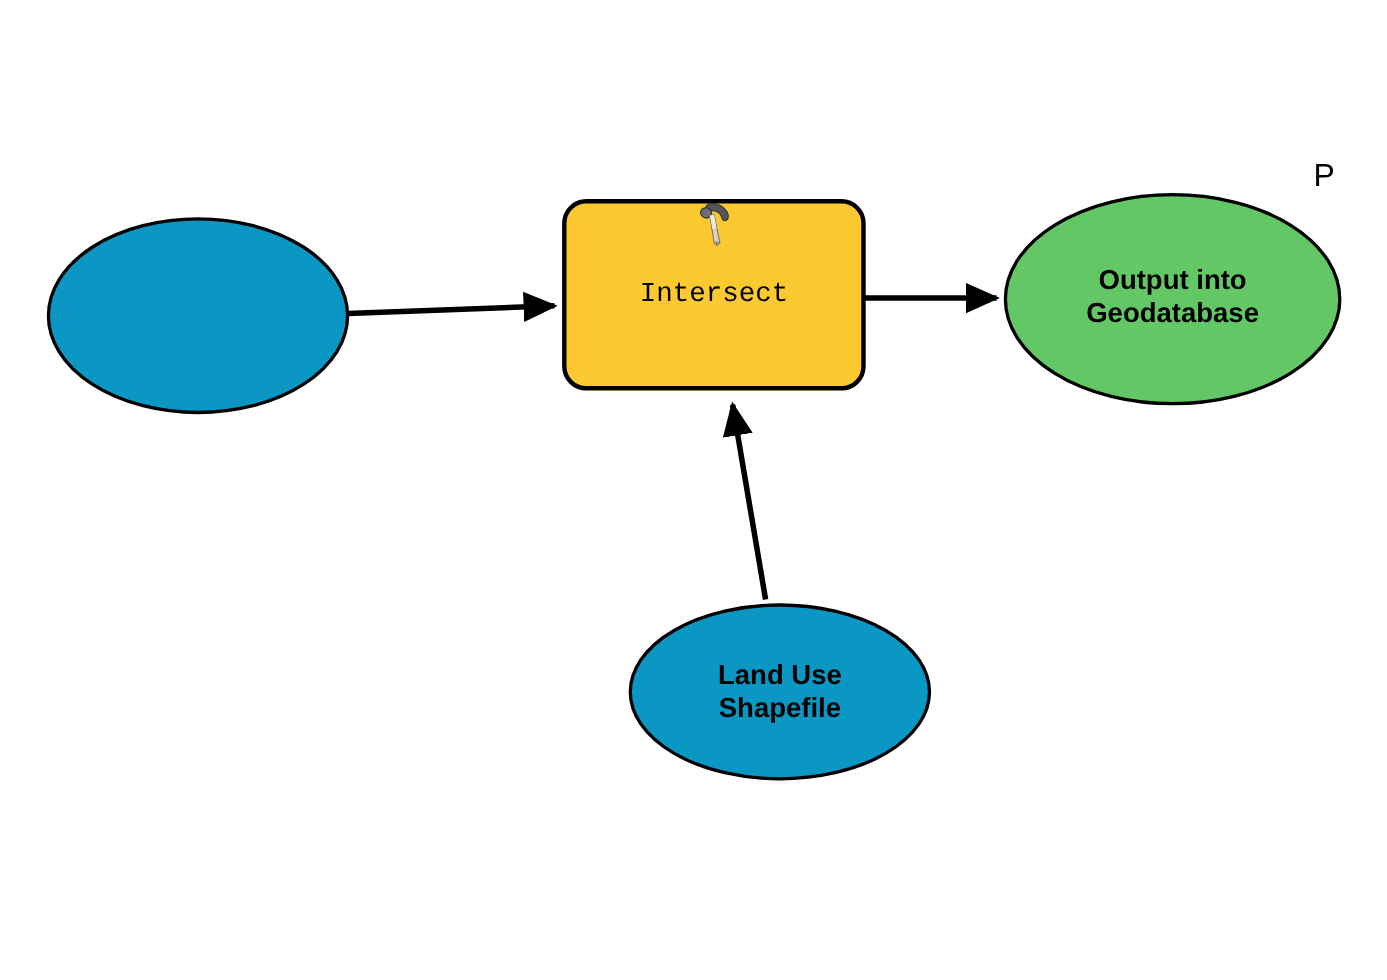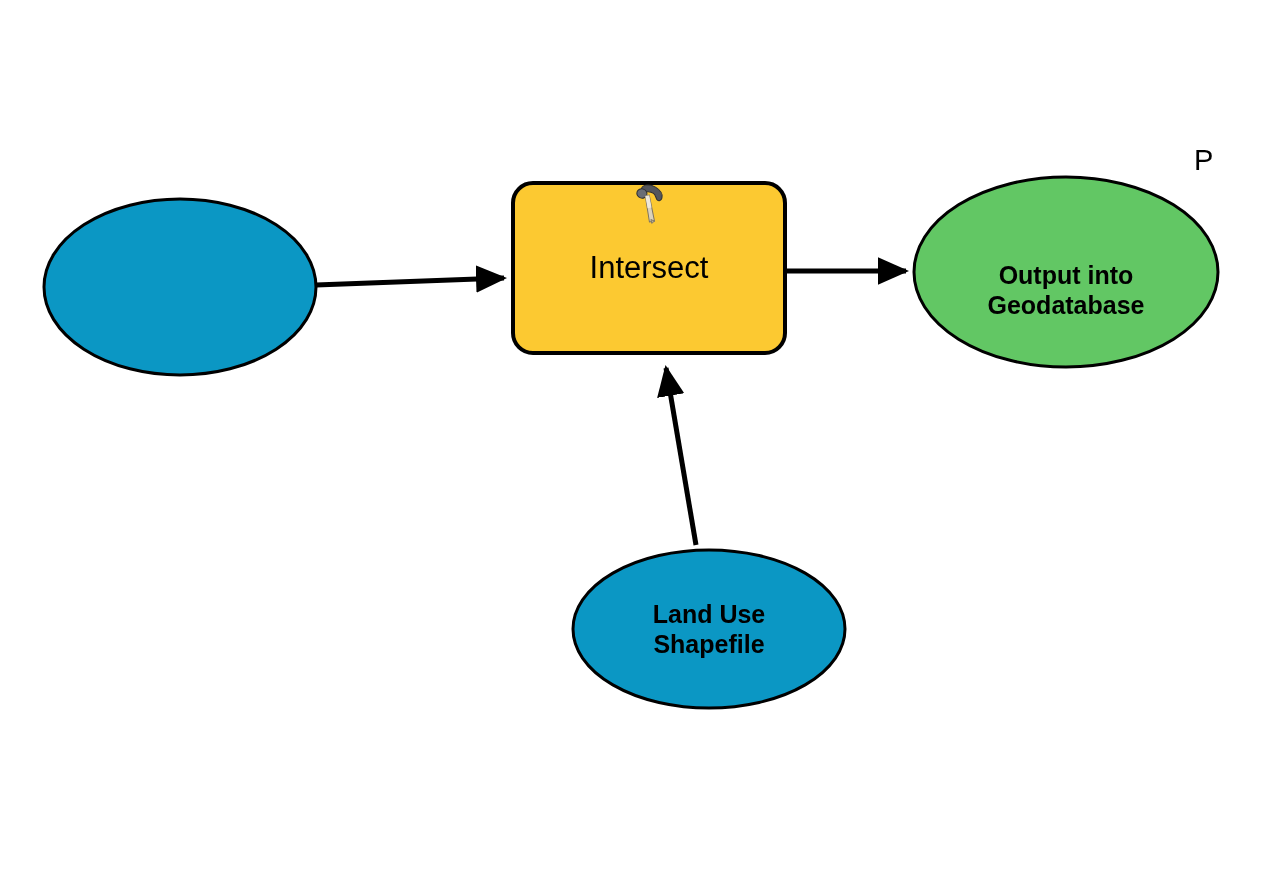--- a/index.html
+++ b/index.html
@@ -35,21 +35,22 @@
     pointer-events: none;
     white-space: pre-line;
     line-height: 1.22;
   }
   .label-ellipse-bold {
     font-weight: bold;
     font-size: 25px;
   }
   .label-tool {
     font-weight: normal;
-    font-size: 31px;
+    font-size: 25px;
+    font-family: Liberation Mono, monospace;
   }
   .corner-glyph {
     position: absolute;
     font-size: 29px;
     font-weight: normal;
     color: #000000;
     line-height: 1;
   }
   .hammer-icon {
     position: absolute;
@@ -92,21 +93,21 @@
       <ellipse cx="13" cy="14.2" rx="5.1" ry="4.6" fill="#6a6d75" stroke="#2e2f33" stroke-width="1"></ellipse>
       <path d="M20.5 13.5 L33.5 36.5 L29 39 L17 15.5 Z" fill="#dcd2bb" stroke="#7d7361" stroke-width="1"></path>
       <path d="M20.5 13.5 L26.5 24.5 L23 26.5 L17 15.5 Z" fill="#efe8d8" stroke="none"></path>
       <path d="M29.6 36.2 L33.5 36.5 L31.6 39.6 Z" fill="#b4ab95" stroke="#7d7361" stroke-width="0.8"></path>
     </g>
   </svg>
 
 
   <div class="node-label label-tool" style="left:513px; top:183px; width:272px; height:170px;">Intersect</div>
 
-  <div class="node-label label-ellipse-bold" style="left:914px; top:195px; width:304px; height:190px;">Output into
+  <div class="node-label label-ellipse-bold" style="left:914px; top:175px; width:304px; height:190px;">Output into
 Geodatabase</div>
 
   <div class="node-label label-ellipse-bold" style="left:573px; top:550px; width:272px; height:158px;">Land Use
 Shapefile</div>
 
   <div class="corner-glyph" style="left:1194px; top:146px;">P</div>
 
 </div>
 
 </body></html>

